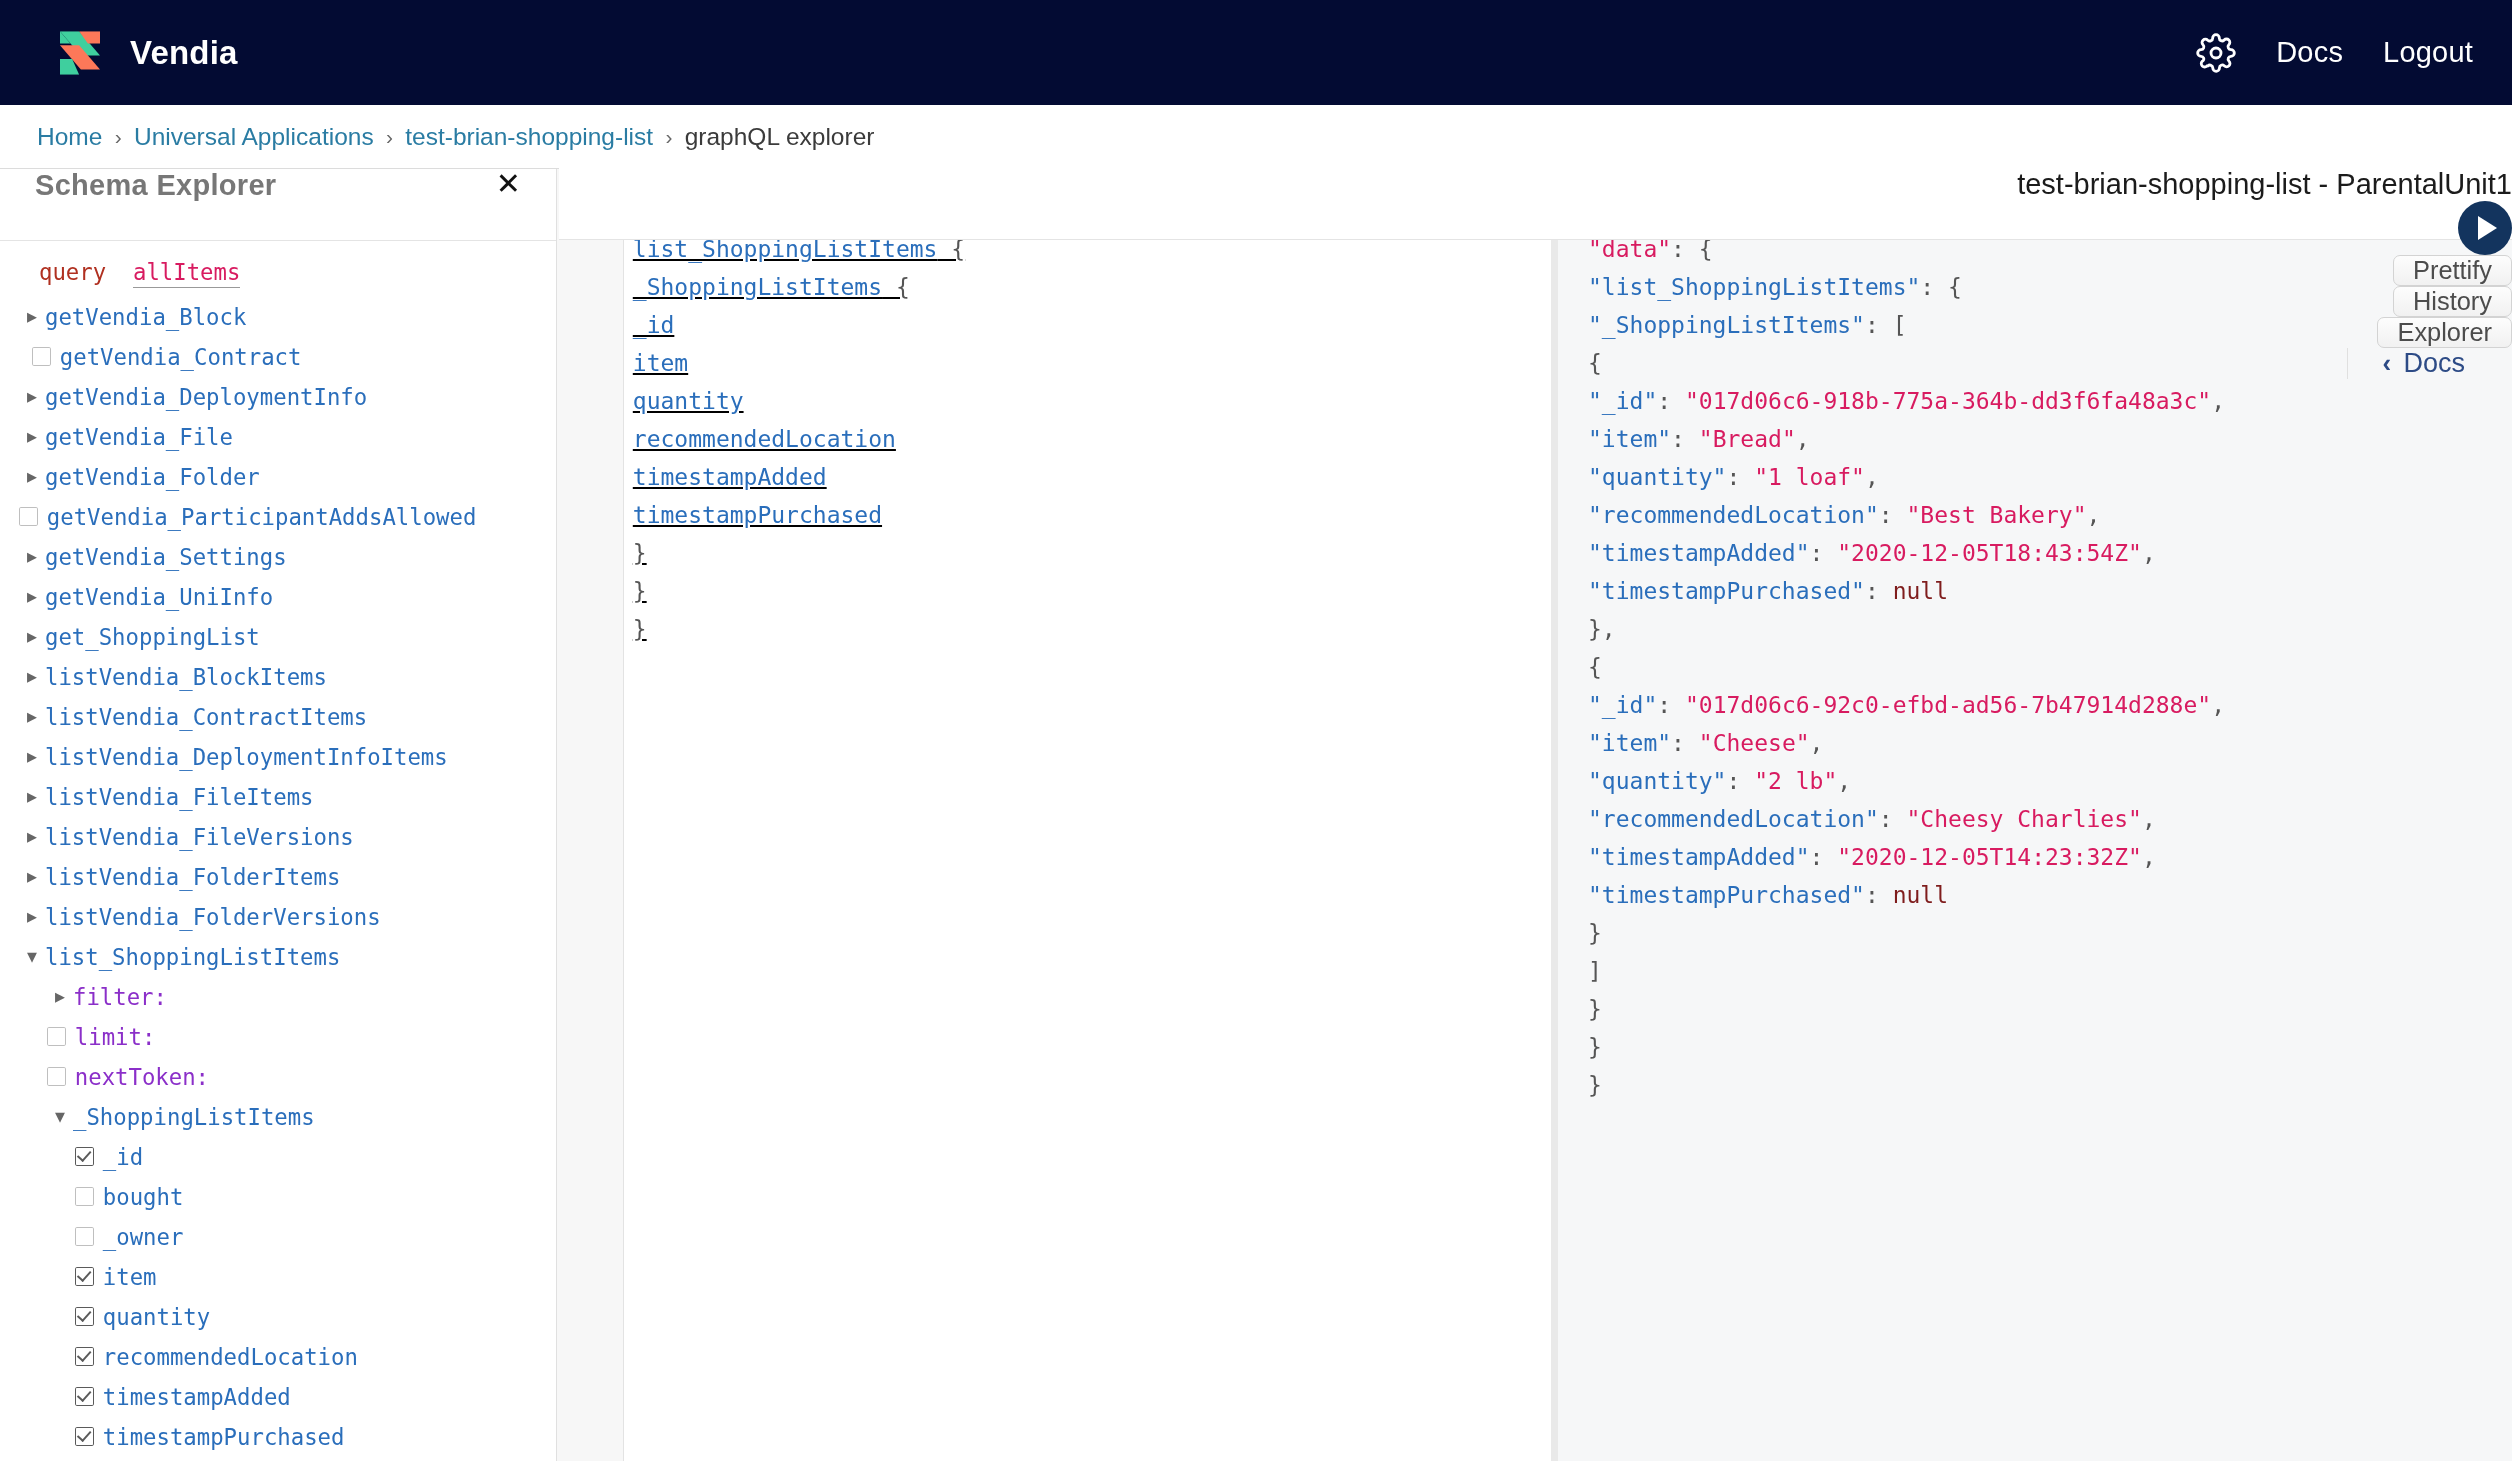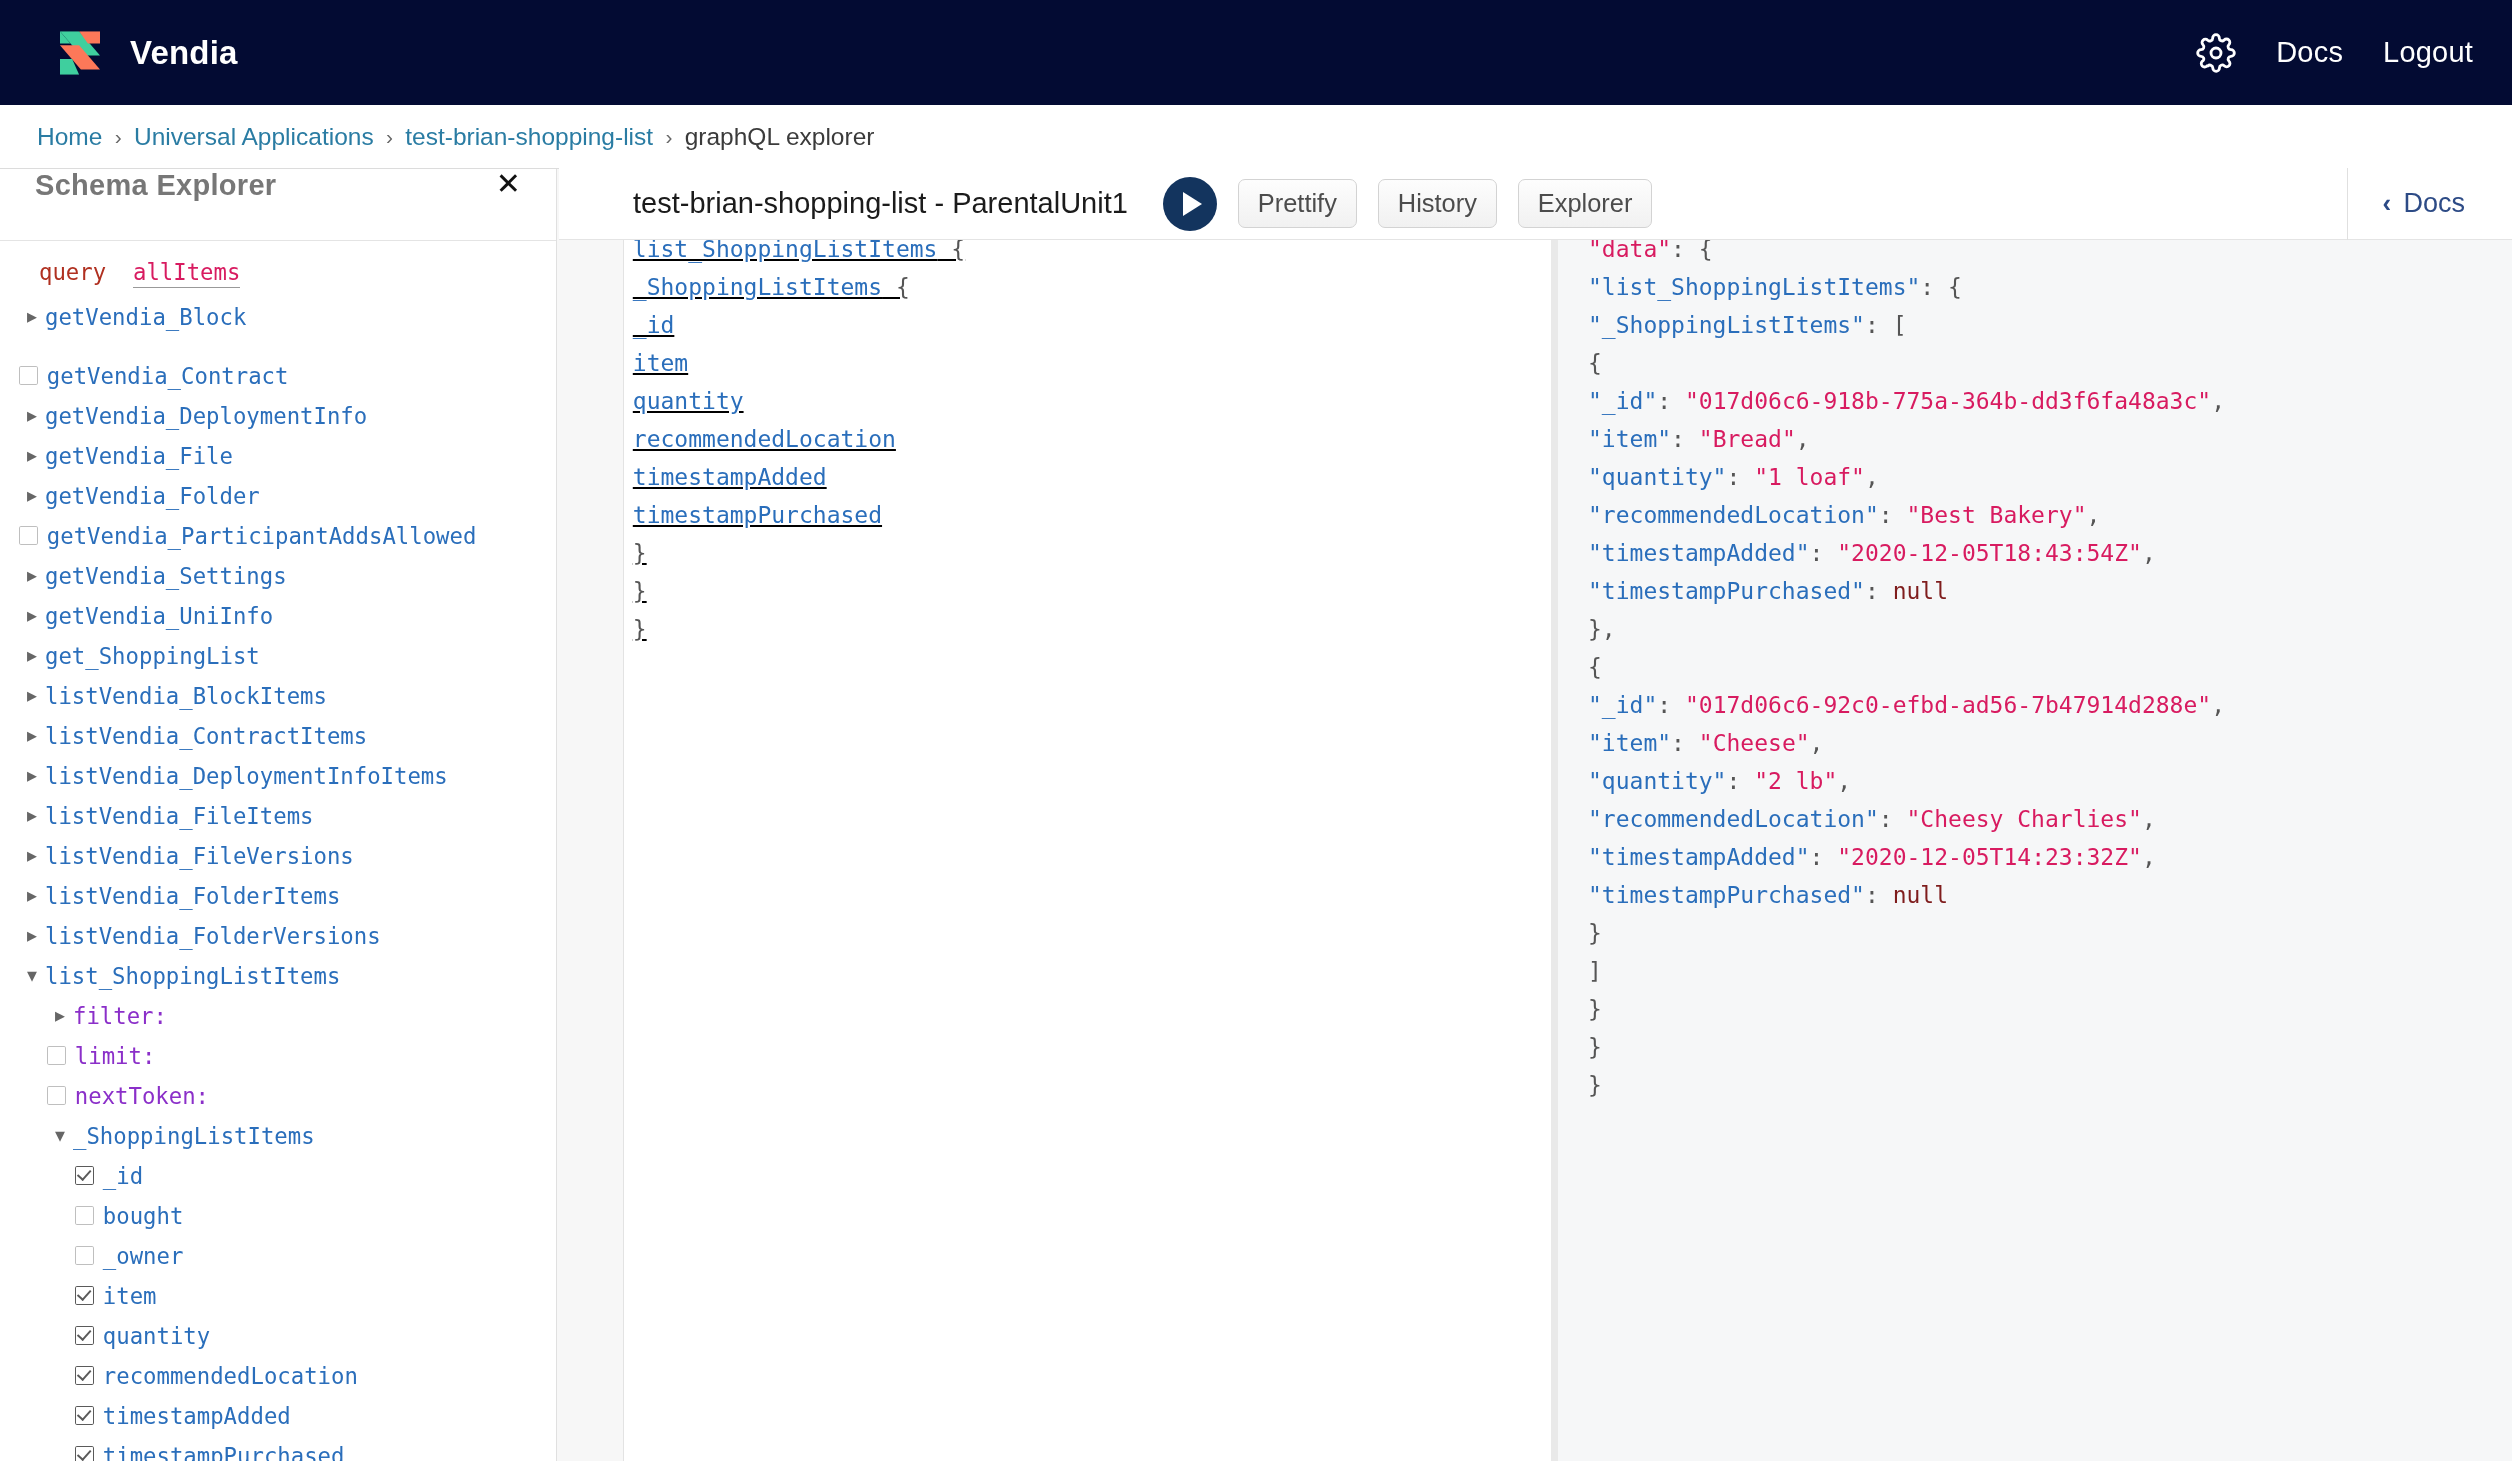--- a/index.html
+++ b/index.html
@@ -81,22 +81,22 @@
              font-family: "DejaVu Sans Mono", monospace; font-size: 23px;
              line-height: 38px; overflow: hidden; }
   .r-key { color: #2a6ebb; }
   .r-keytop { color: #d81b60; }
   .r-str { color: #d81b60; }
   .r-null { color: #7f1d1d; }
   .r-punc { color: #555555; }
 
   
   .toolbar { position: absolute; left: 559px; top: 168px; width: 1953px; height: 72px;
-             display: flex; align-items: center; background: #ffffff;
-             border-bottom: 1.8px solid #e4e4e4; }
+             display: flex; align-items: flex-end; background: #ffffff;
+             border-bottom: 1.8px solid #e4e4e4; flex-direction: column; }
   .tb-title { font-size: 29px; color: #1b1b1b; margin-left: 74px; }
   .play { width: 54px; height: 54px; border-radius: 50%; background: #13345e;
           margin-left: 35px; display: flex; align-items: center; justify-content: center;
           cursor: pointer; flex: none; }
   .play:after { content: ""; border-left: 19px solid #ffffff;
                 border-top: 12.3px solid transparent; border-bottom: 12.3px solid transparent;
                 margin-left: 5.3px; }
   .tb-btn { margin-left: 21px; height: 49px; padding: 0 19px;
             border: 1.8px solid #d3d3d3; border-radius: 7px;
             background: linear-gradient(#fdfdfd,#f1f1f1);
@@ -167,21 +167,21 @@
       <div class="sb-body">
         <div class="qline">
           <span class="kw-query">query</span>
           <span>&nbsp;</span><span class="qname">allItems</span>
         </div>
         <div id="tree">
             <div class="row" style="padding-left: 19px;">
               <span class="arrow">▶</span>
               <span class="lbl">getVendia_Block</span>
             </div>
-            <div class="row" style="padding-left: 19px; margin-top: 19px;">
+            <div class="row" style="padding-left: 32px;">
               <span class="cbx"></span>
               <span class="lbl">getVendia_Contract</span>
             </div>
             <div class="row" style="padding-left: 19px;">
               <span class="arrow">▶</span>
               <span class="lbl">getVendia_DeploymentInfo</span>
             </div>
             <div class="row" style="padding-left: 19px;">
               <span class="arrow">▶</span>
               <span class="lbl">getVendia_File</span>

